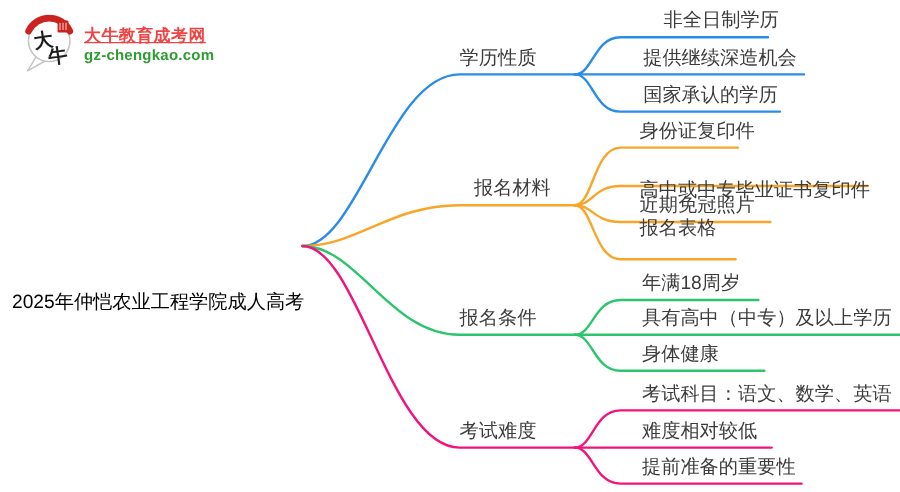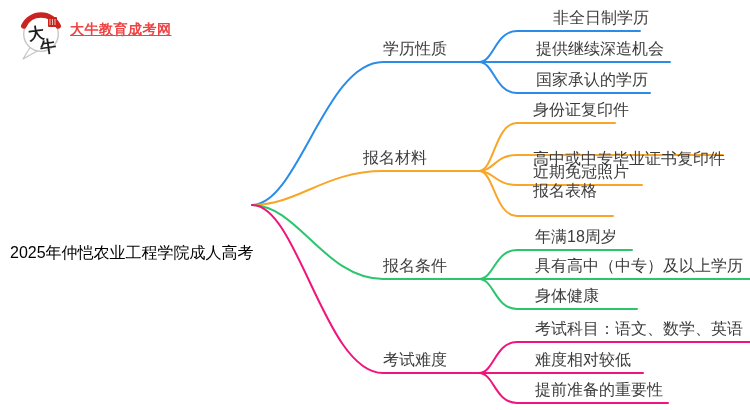--- a/index.html
+++ b/index.html
@@ -51,35 +51,36 @@
       <path d="M11 34 L3 47 L19 38 Z" fill="#ffffff" stroke="#c4c4c4" stroke-width="1.2" stroke-linejoin="round"></path>
       <circle cx="21" cy="22" r="17.3" fill="#ffffff" stroke="#c4c4c4" stroke-width="1.3"></circle>
       <path d="M3.8 14 A19 19 0 0 1 38.2 14" fill="none" stroke="#CB2420" stroke-width="5.5" stroke-linecap="round"></path>
       <rect x="28" y="5" width="9" height="10" rx="1" fill="#C9241C"></rect>
       <path d="M30 7 v6 M32.5 7 v6 M35 7 v6" stroke="#ffffff" stroke-width="0.7"></path>
       <text x="9" y="28" font-size="16" font-weight="bold" fill="#1d1d1d" transform="rotate(-8 9 28)">大</text>
       <text x="21" y="41" font-size="16" font-weight="bold" fill="#1d1d1d" transform="rotate(-8 21 41)">牛</text>
     </svg>
     <div class="logo-text">
       <div class="site-name" style="color: #ef4444; text-decoration: underline;">大牛教育成考网</div>
+      <div class="site-url" style="color: rgb(46, 155, 51);">gz-chengkao.com</div>
     </div>
   </div>
 
   <div class="central-topic">2025年仲恺农业工程学院成人高考</div>
 
   <div id="labels">
       <div class="leaf-label" style="left: 536px; top: 8px; margin-left: 17px;">非全日制学历</div>
       <div class="leaf-label" style="left: 536px; top: 39px;">提供继续深造机会</div>
       <div class="leaf-label" style="left: 536px; top: 70px;">国家承认的学历</div>
       <div class="branch-label" style="left: 383px; top: 39px;">学历性质</div>
       <div class="leaf-label" style="left: 533px; top: 100px;">身份证复印件</div>
       <div class="leaf-label" style="left: 533px; top: 132px; margin-top: 17px;">高中或中专毕业证书复印件</div>
       <div class="leaf-label" style="left: 533px; top: 162px;">近期免冠照片</div>
       <div class="leaf-label" style="left: 533px; top: 181px;">报名表格</div>
-      <div class="branch-label" style="left: 363px; top: 148px;">报名材料</div>
+      <div class="branch-label" style="left: 395px; top: 148px;">报名材料</div>
       <div class="leaf-label" style="left: 535px; top: 227px;">年满18周岁</div>
       <div class="leaf-label" style="left: 535px; top: 256px;">具有高中（中专）及以上学历</div>
       <div class="leaf-label" style="left: 535px; top: 286px;">身体健康</div>
       <div class="branch-label" style="left: 383px; top: 256px;">报名条件</div>
       <div class="leaf-label" style="left: 535px; top: 319px;">考试科目：语文、数学、英语</div>
       <div class="leaf-label" style="left: 535px; top: 350px;">难度相对较低</div>
       <div class="leaf-label" style="left: 535px; top: 380px;">提前准备的重要性</div>
       <div class="branch-label" style="left: 383px; top: 350px;">考试难度</div>
     </div>
 

